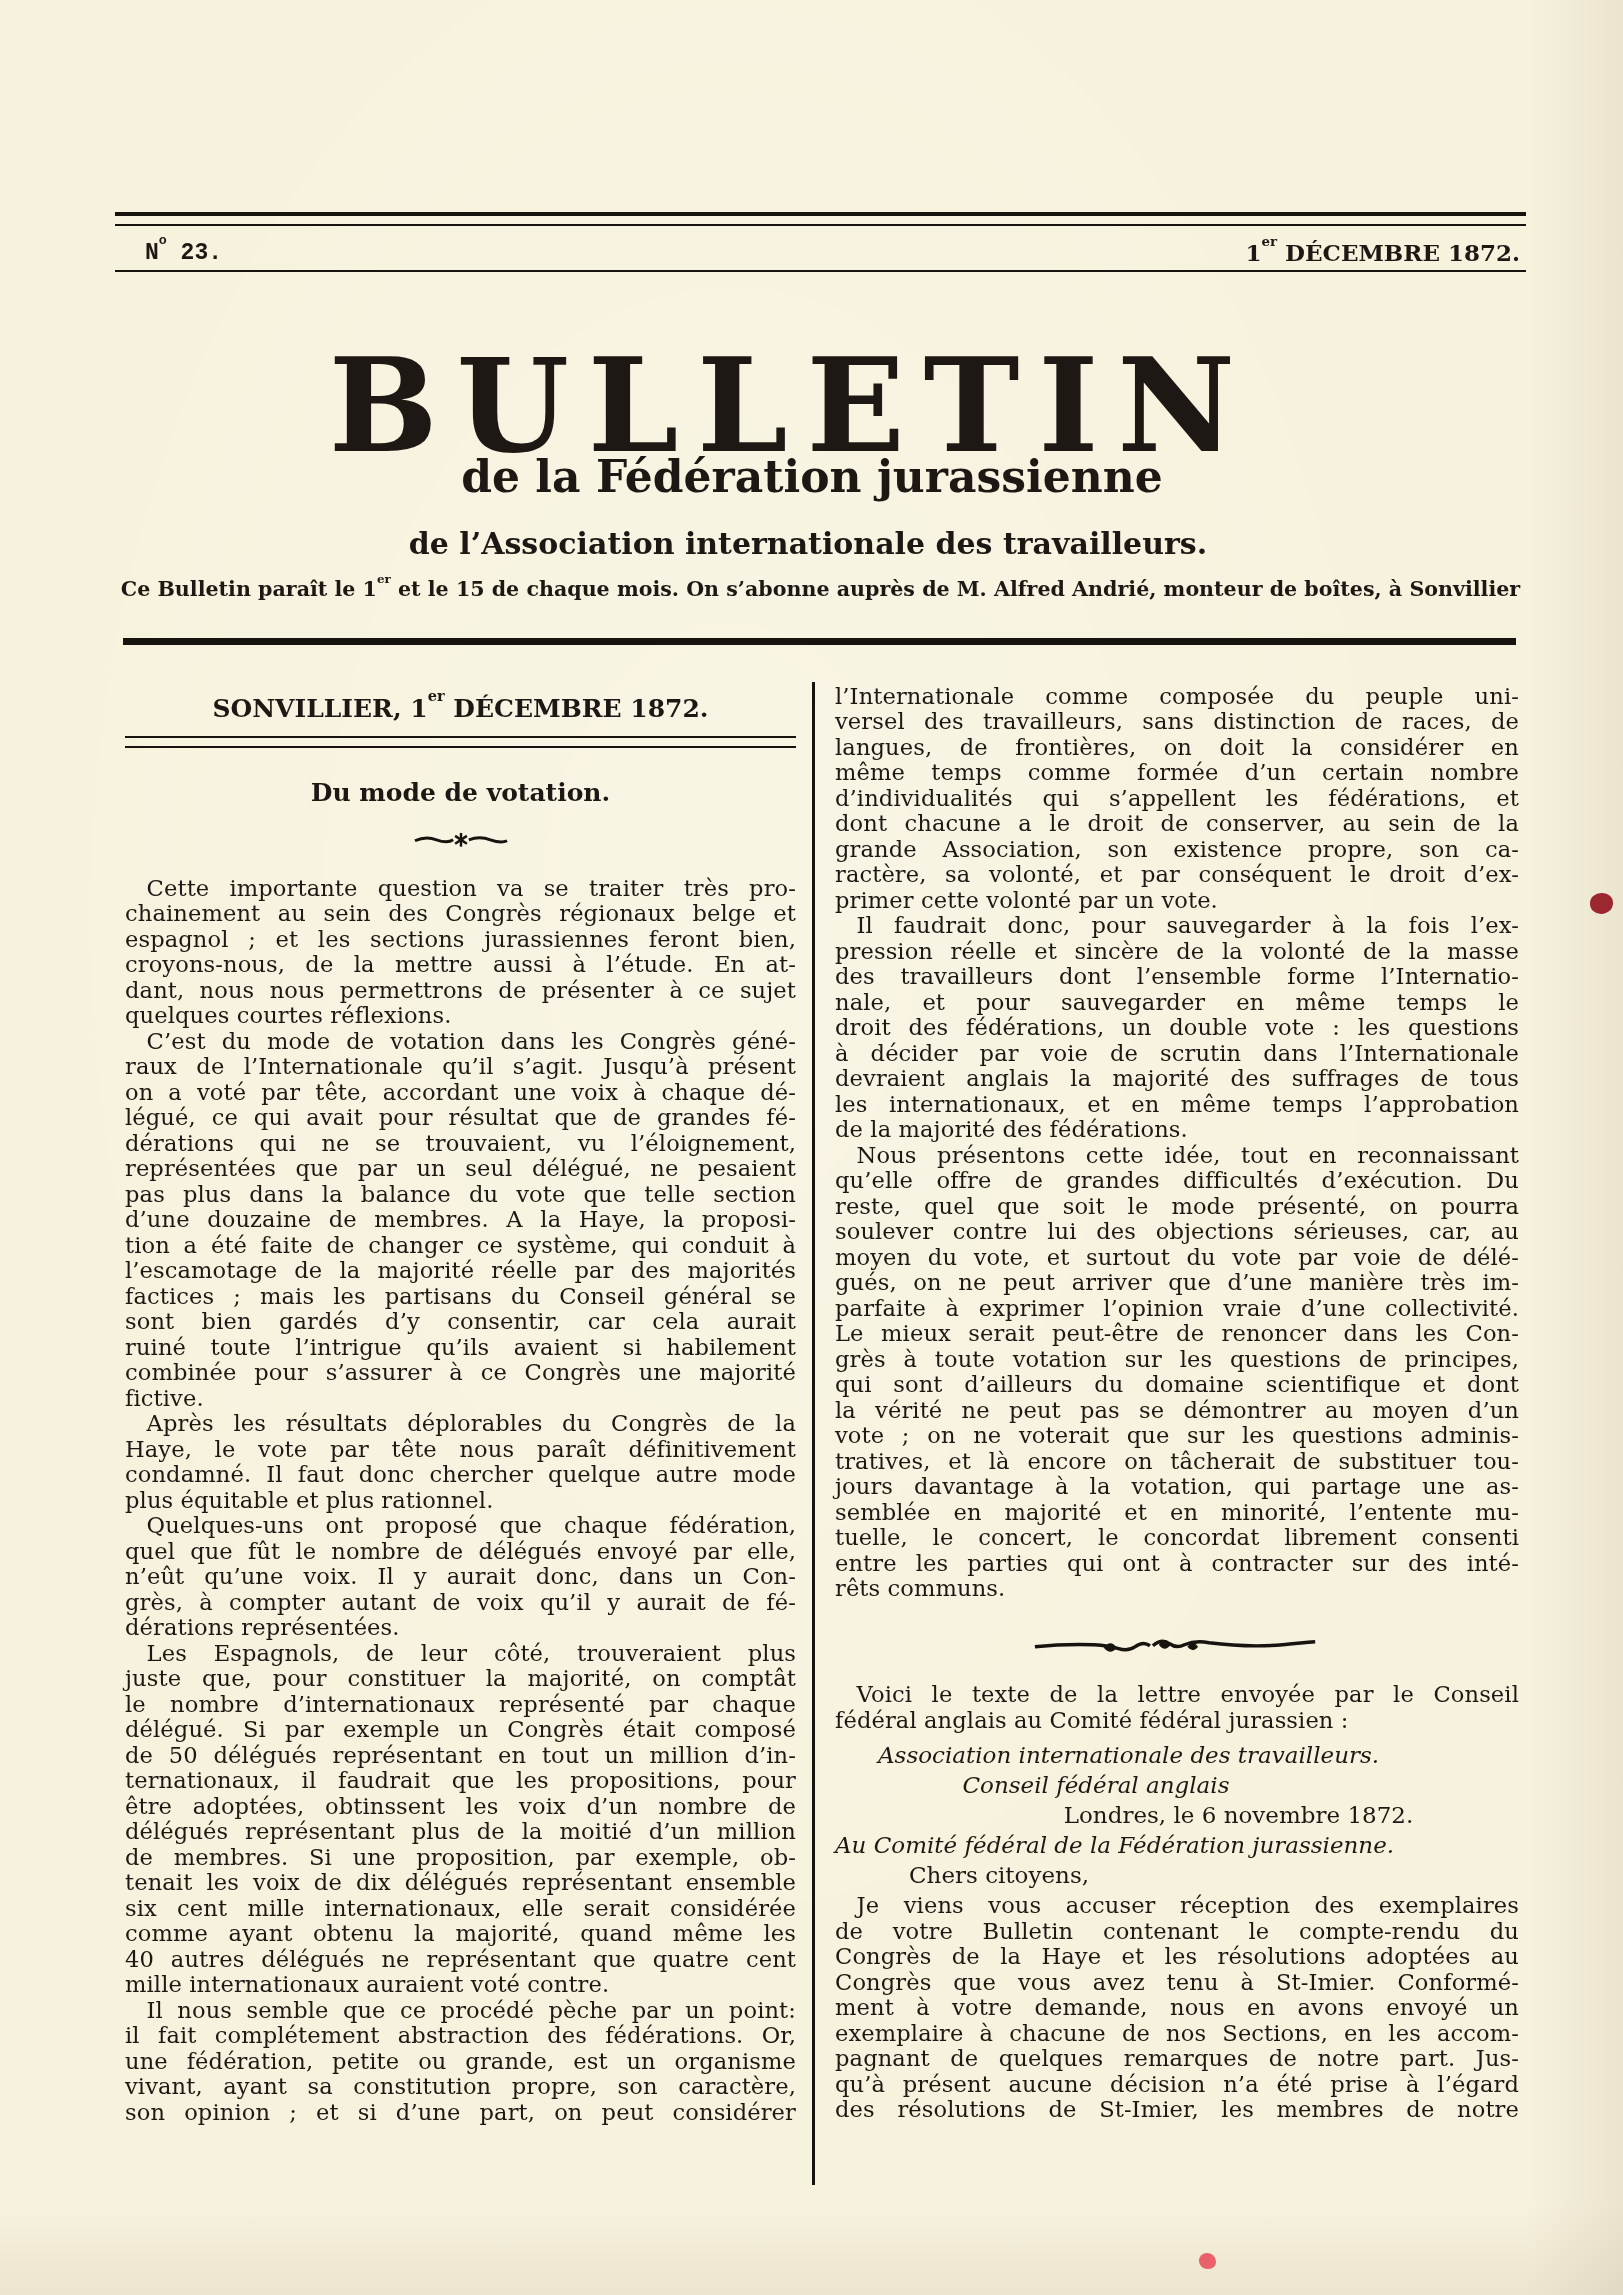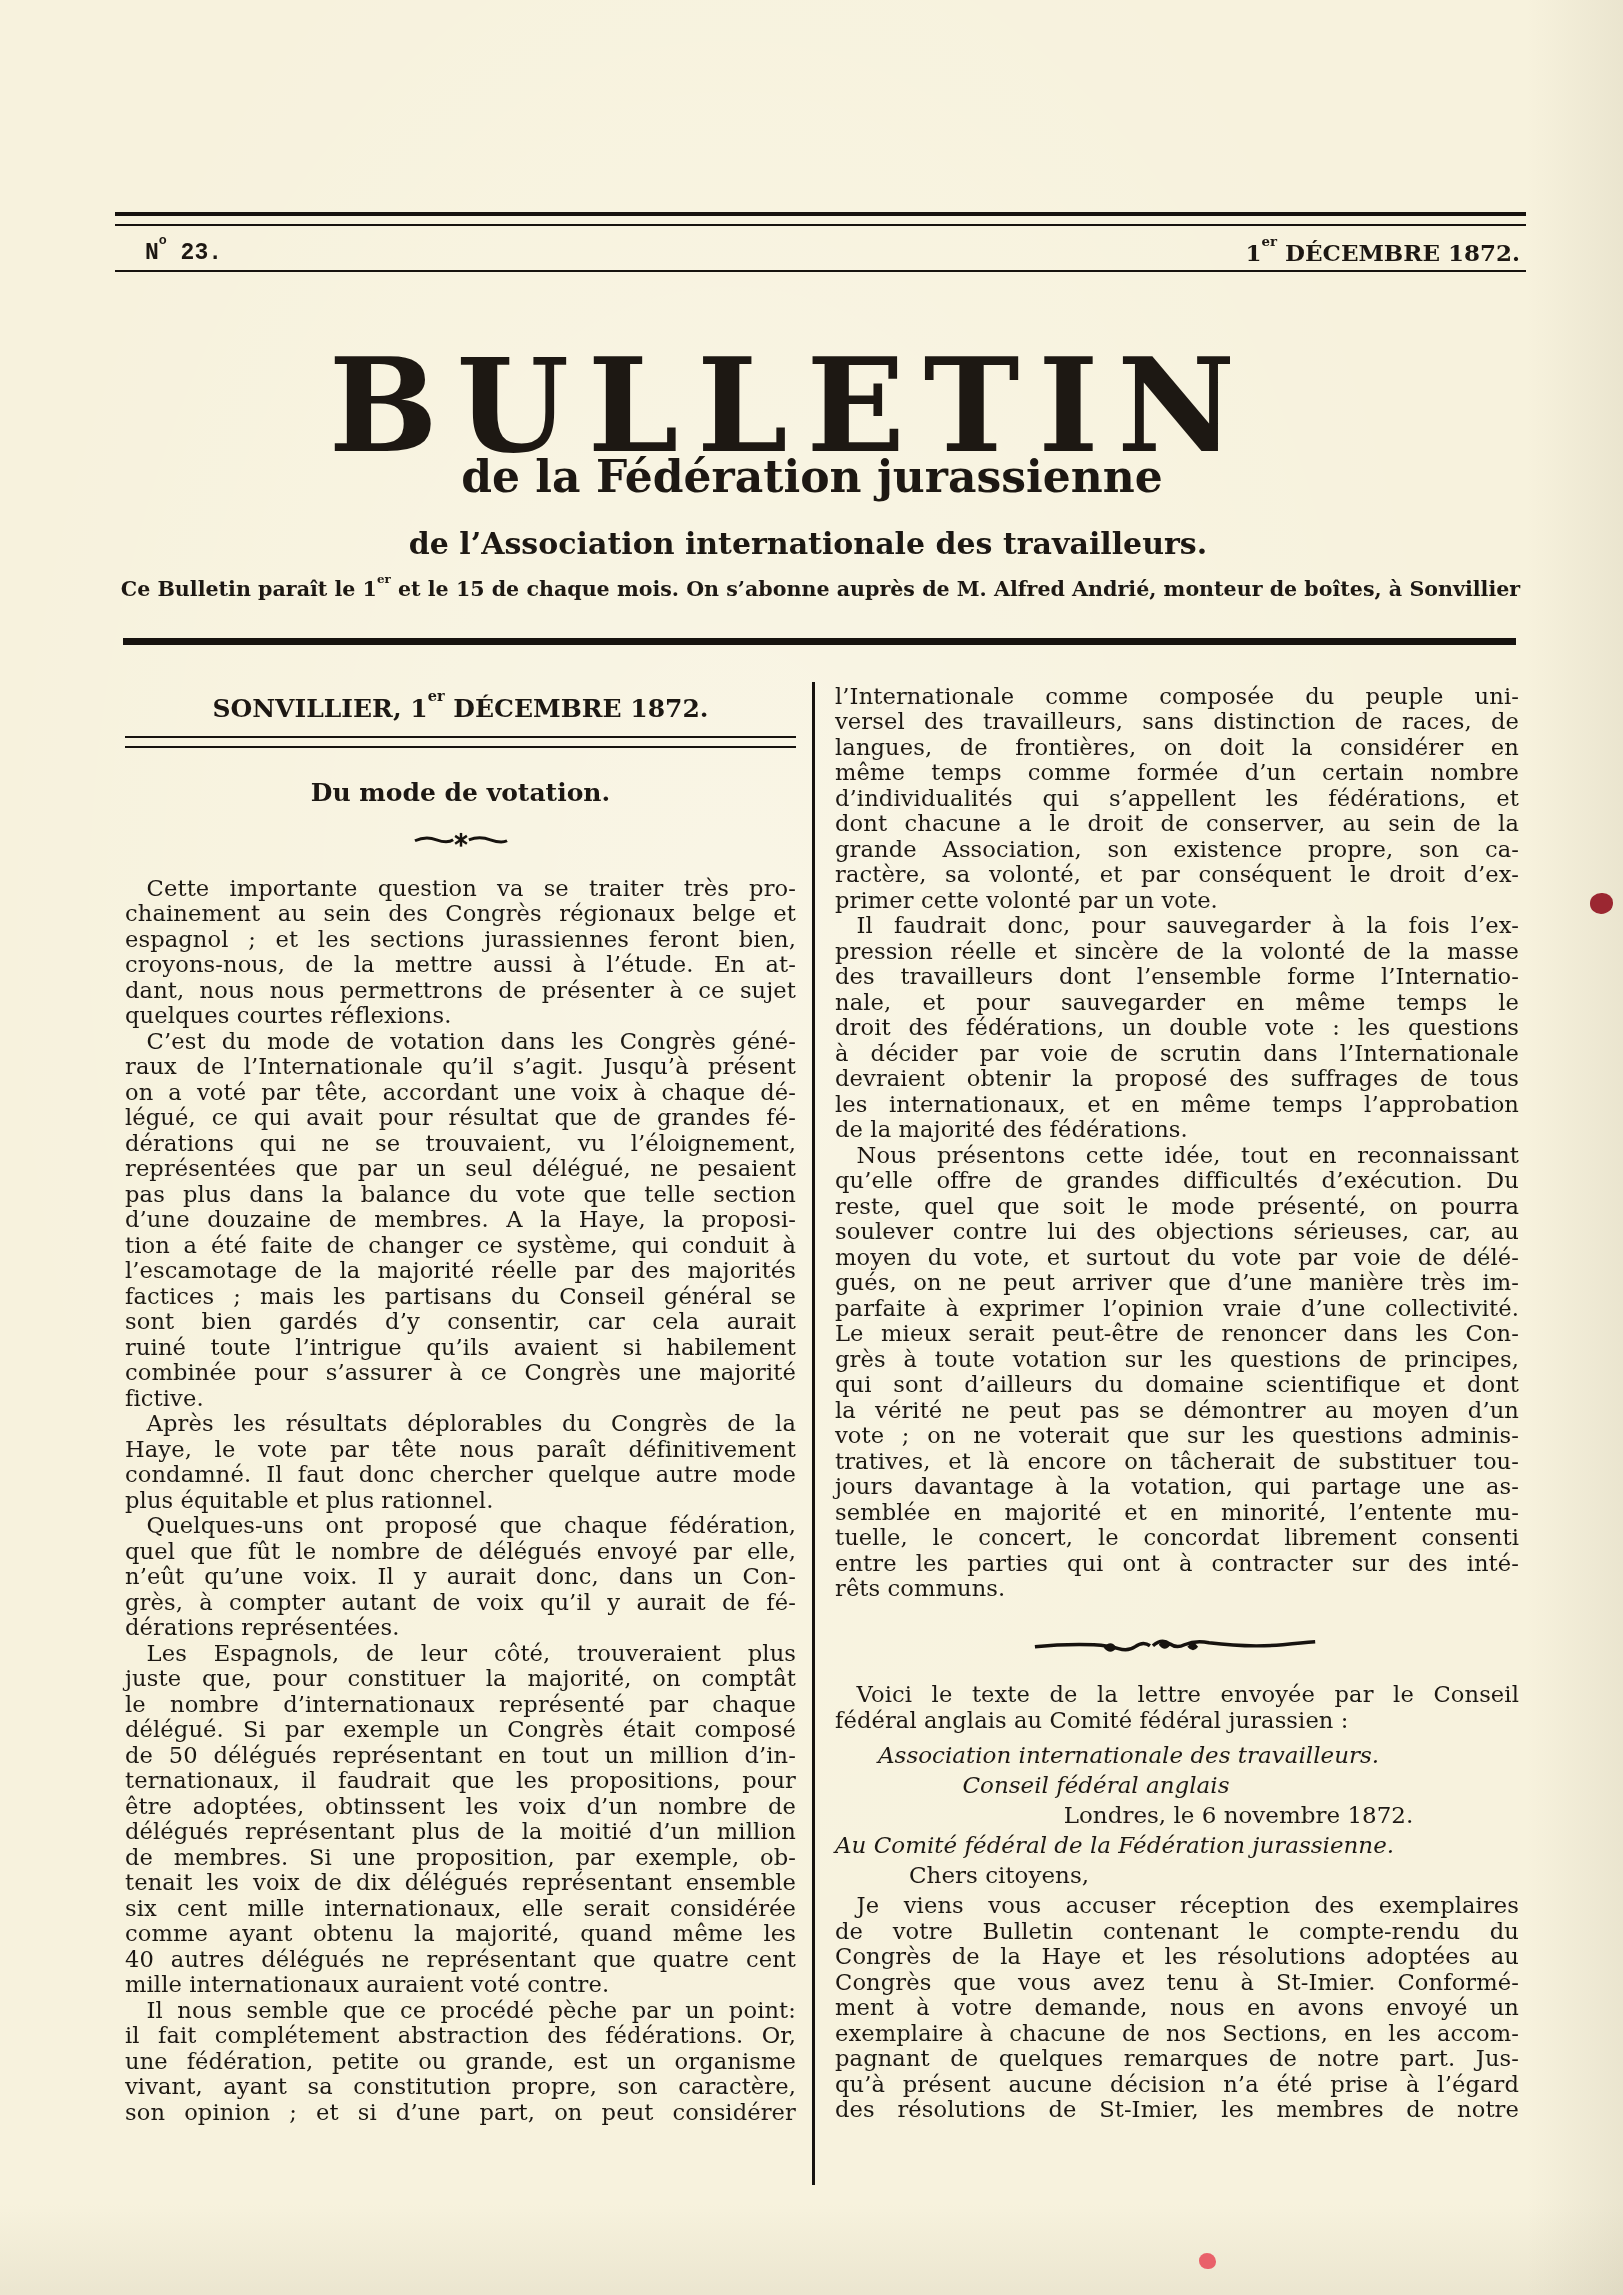--- a/index.html
+++ b/index.html
@@ -189,21 +189,21 @@
             <div class="ln">ractère, sa volonté, et par conséquent le droit d’ex-</div>
             <div class="ln end">primer cette volonté par un vote.</div>
           </div>
           <div class="para">
             <div class="ln fi">Il faudrait donc, pour sauvegarder à la fois l’ex-</div>
             <div class="ln">pression réelle et sincère de la volonté de la masse</div>
             <div class="ln">des travailleurs dont l’ensemble forme l’Internatio-</div>
             <div class="ln">nale, et pour sauvegarder en même temps le</div>
             <div class="ln">droit des fédérations, un double vote : les questions</div>
             <div class="ln">à décider par voie de scrutin dans l’Internationale</div>
-            <div class="ln">devraient obtenir la proposé des suffrages de tous</div>
+            <div class="ln">devraient anglais la majorité des suffrages de tous</div>
             <div class="ln">les internationaux, et en même temps l’approbation</div>
             <div class="ln end">de la majorité des fédérations.</div>
           </div>
           <div class="para">
             <div class="ln fi">Nous présentons cette idée, tout en reconnaissant</div>
             <div class="ln">qu’elle offre de grandes difficultés d’exécution. Du</div>
             <div class="ln">reste, quel que soit le mode présenté, on pourra</div>
             <div class="ln">soulever contre lui des objections sérieuses, car, au</div>
             <div class="ln">moyen du vote, et surtout du vote par voie de délé-</div>
             <div class="ln">gués, on ne peut arriver que d’une manière très im-</div>

